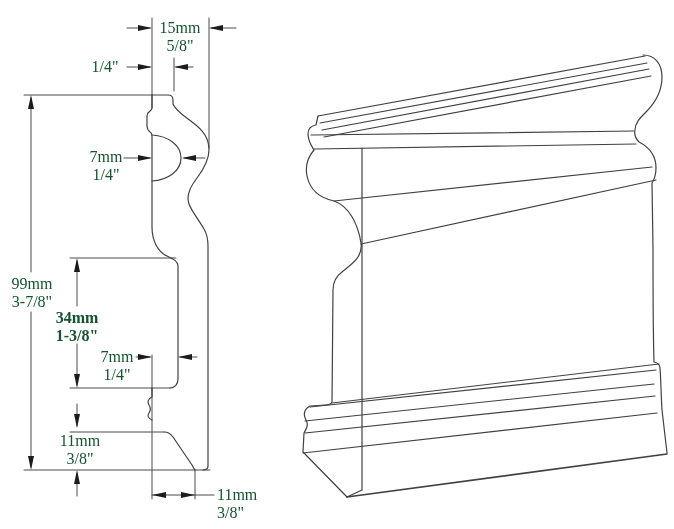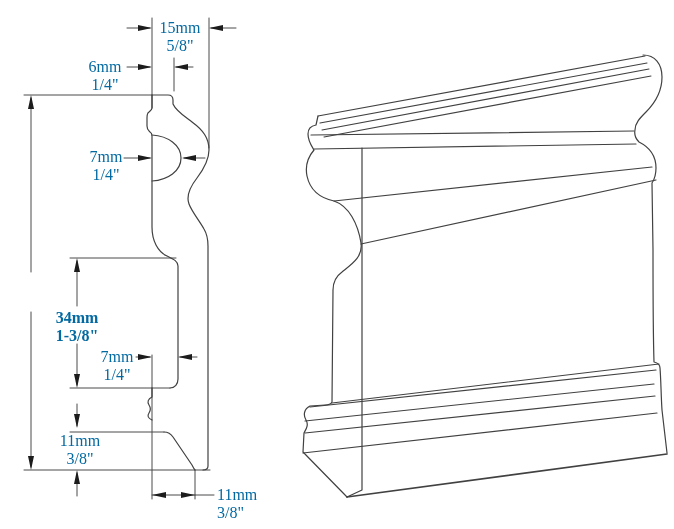--- a/index.html
+++ b/index.html
@@ -2,21 +2,21 @@
 <html><head>
 <meta charset="utf-8">
 <style>
   html,body{margin:0;padding:0;background:#fff;}
   .stage{
     position:relative;width:674px;height:529px;background:#ffffff;
     font-family:"Liberation Serif","DejaVu Serif",serif;overflow:hidden;
   }
   .stage svg{position:absolute;left:0;top:0;}
   .dim-label{
-    position:absolute;text-align:center;color:#0369a1;
+    position:absolute;text-align:center;color:#14532d;
     font-size:16px;line-height:18px;letter-spacing:0px;white-space:nowrap;
   }
   .dim-label.left-align{text-align:left;}
   .ln{stroke:#414141;stroke-width:1.2;fill:none;stroke-linecap:round;stroke-linejoin:round;}
   .thin{stroke:#4a4a4a;stroke-width:1;fill:none;stroke-linecap:round;}
   .ah{fill:#1c1c1c;stroke:none;}
 </style>
 </head>
 <body>
 
@@ -136,29 +136,32 @@
       C658 363 660 365 660 368 C661 380 661 395 662 410
       L667 453"></path>
   </svg>
 
   <div class="dim-label" style="left:140px;top:19px;width:80px;">
     <div>15mm</div>
     <div>5/8"</div>
   </div>
 
   <div class="dim-label" style="left:65px;top:58px;width:80px;">
-    <div>6mm</div>
     <div>1/4"</div>
   </div>
 
   <div class="dim-label" style="left:66px;top:148px;width:80px;">
     <div>7mm</div>
     <div>1/4"</div>
   </div>
 
+  <div class="dim-label" style="left:1px;top:275px;width:62px;">
+    <div>99mm</div>
+    <div>3-7/8"</div>
+  </div>
 
   <div class="dim-label" style="left:37px;top:309px;width:80px;font-weight:bold;">
     <div>34mm</div>
     <div>1-3/8"</div>
   </div>
 
   <div class="dim-label" style="left:77px;top:348px;width:80px;">
     <div>7mm</div>
     <div>1/4"</div>
   </div>

